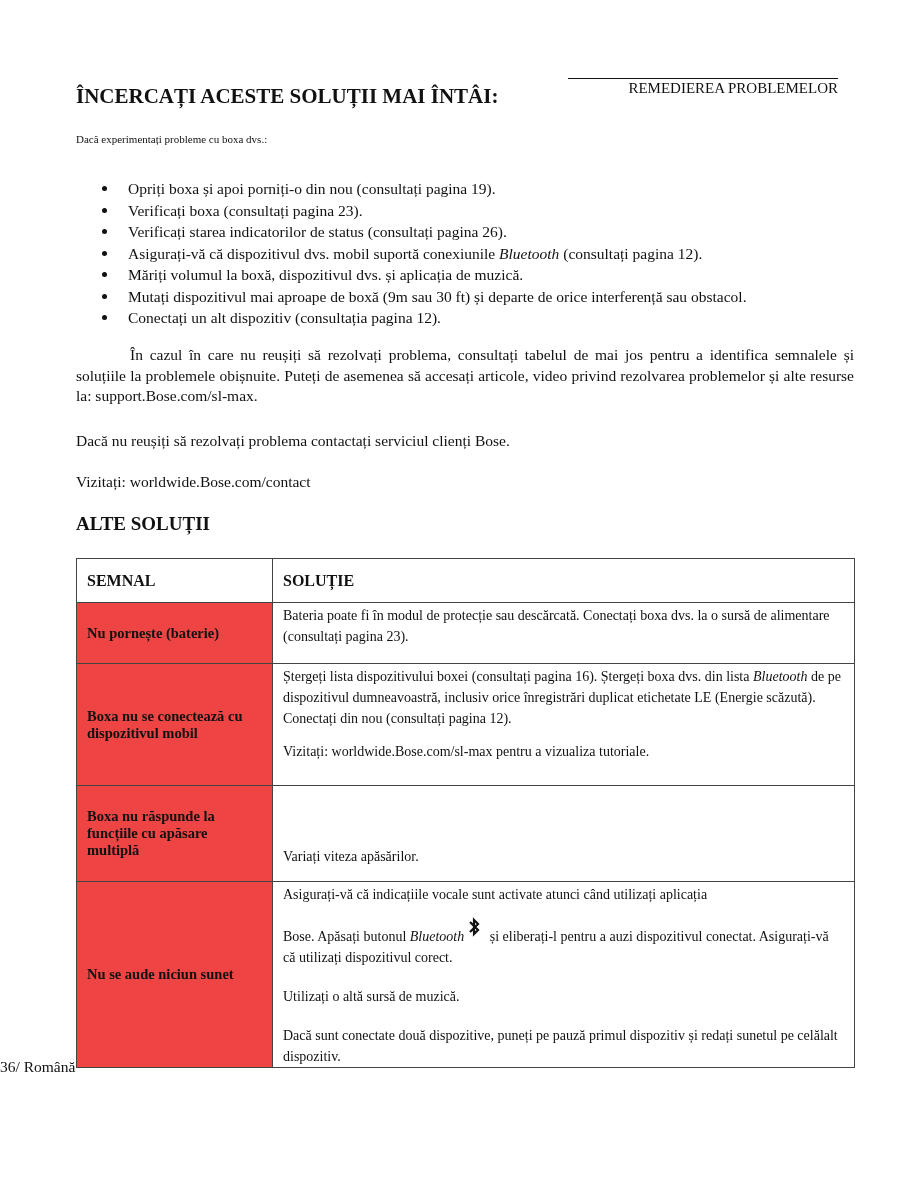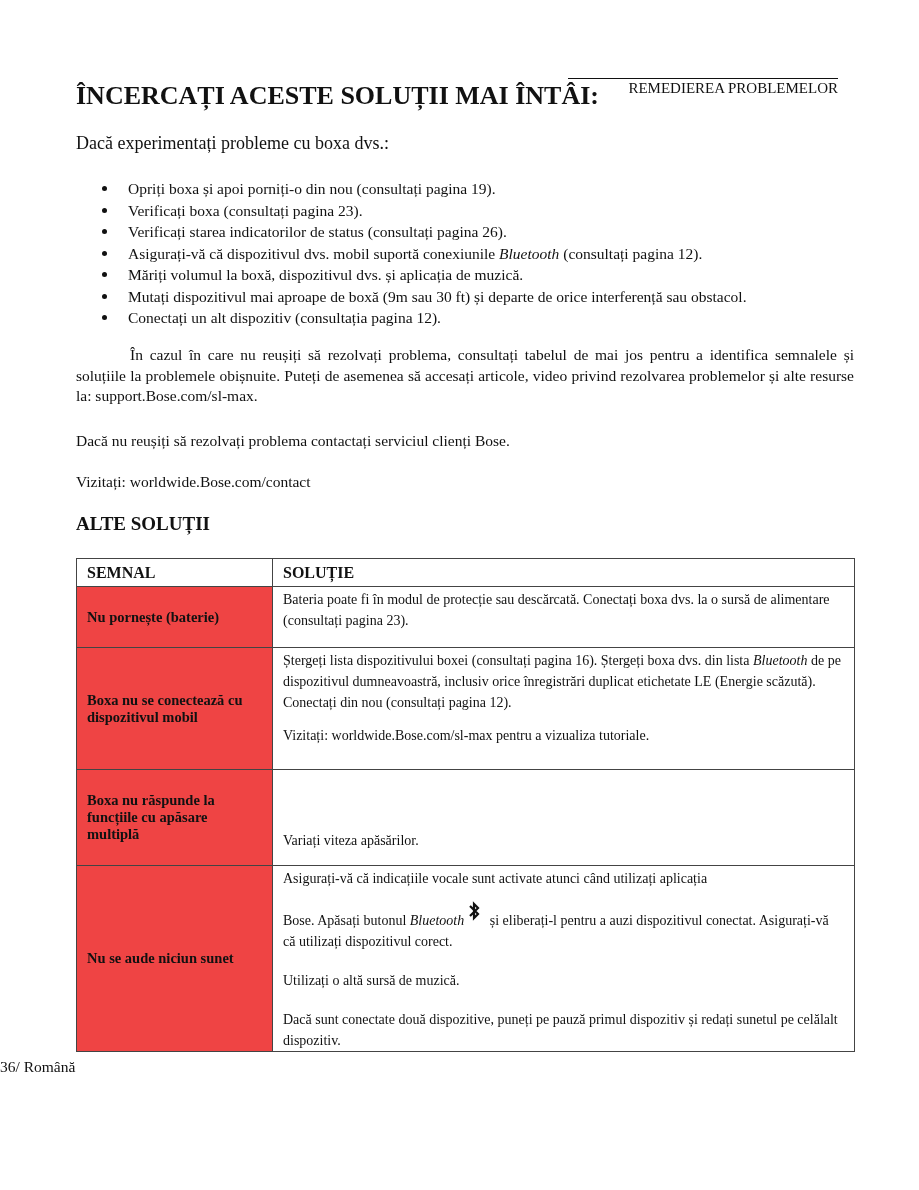--- a/index.html
+++ b/index.html
@@ -12,23 +12,23 @@
       position: absolute; left: 76px; top: 64px; width: 762px;
       font-size: 15px; line-height: 18px; white-space: nowrap;
       display: flex; align-items: flex-end; flex-direction: column;
     }
     .running-header .rule { border-bottom: 1px solid #111; height: 14px; }
     .running-header .rule.left { width: 270px; }
     .running-header .rule.right { flex: 1; margin-left: 6px; }
     .running-header .label { letter-spacing: 0; }
     h1.title {
       position: absolute; left: 76px; top: 83px; margin: 0;
-      font-size: 26px; font-weight: bold; line-height: 26px;
+      font-size: 21px; font-weight: bold; line-height: 26px;
     }
-    .intro { position: absolute; left: 76px; top: 133px; font-size: 18px; margin: 0; }
+    .intro { position: absolute; left: 76px; top: 133px; font-size: 11px; margin: 0; }
     ul.bullets {
       position: absolute; left: 70px; top: 174px; margin: 4px; padding: 0; list-style: none;
       font-size: 15.5px; line-height: 21.5px;
     }
     ul.bullets li { position: relative; padding-left: 54px; }
     ul.bullets li .dot {
       position: absolute; left: 28px; top: 8px; width: 5px; height: 5px;
       background: #111; border-radius: 50%;
     }
     .para {
@@ -42,21 +42,21 @@
     }
     table.trouble {
       position: absolute; left: 76px; top: 558px; width: 779px;
       border-collapse: collapse; font-size: 14px;
     }
     table.trouble th, table.trouble td {
       border: 1px solid #444; vertical-align: middle; padding: 0 10px;
     }
     table.trouble th {
       text-align: left; font-size: 16px; font-weight: bold; height: 19px; line-height: 18px;
-      padding: 4px 10px; background: #fff;
+      padding: 12px 10px; background: #fff;
     }
     table.trouble td.signal {
       width: 175px; background: #ef4444; font-weight: bold; font-size: 14.5px; line-height: 17px;
     }
     table.trouble td.solution { line-height: 21px; font-size: 14px; }
     table.trouble td.solution p { margin: 0; }
     .r1 td { height: 58px; }
     .r2 td { height: 119px; }
     .r3 td { height: 73px; }
     .r4 td { height: 182px; }

